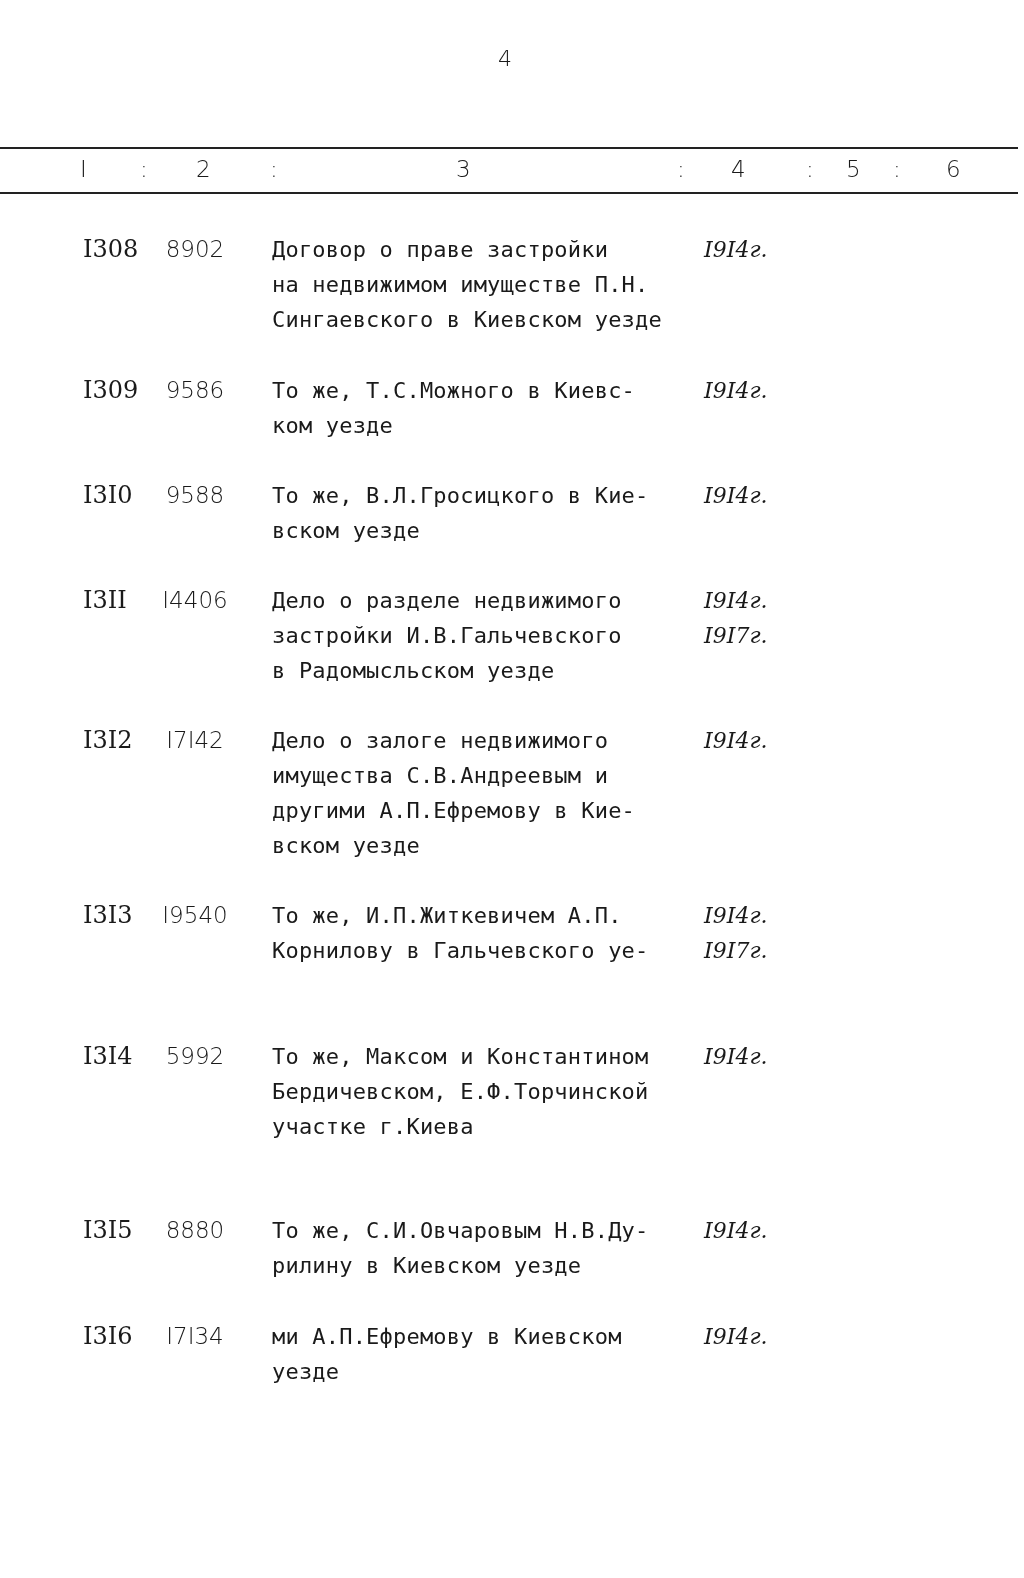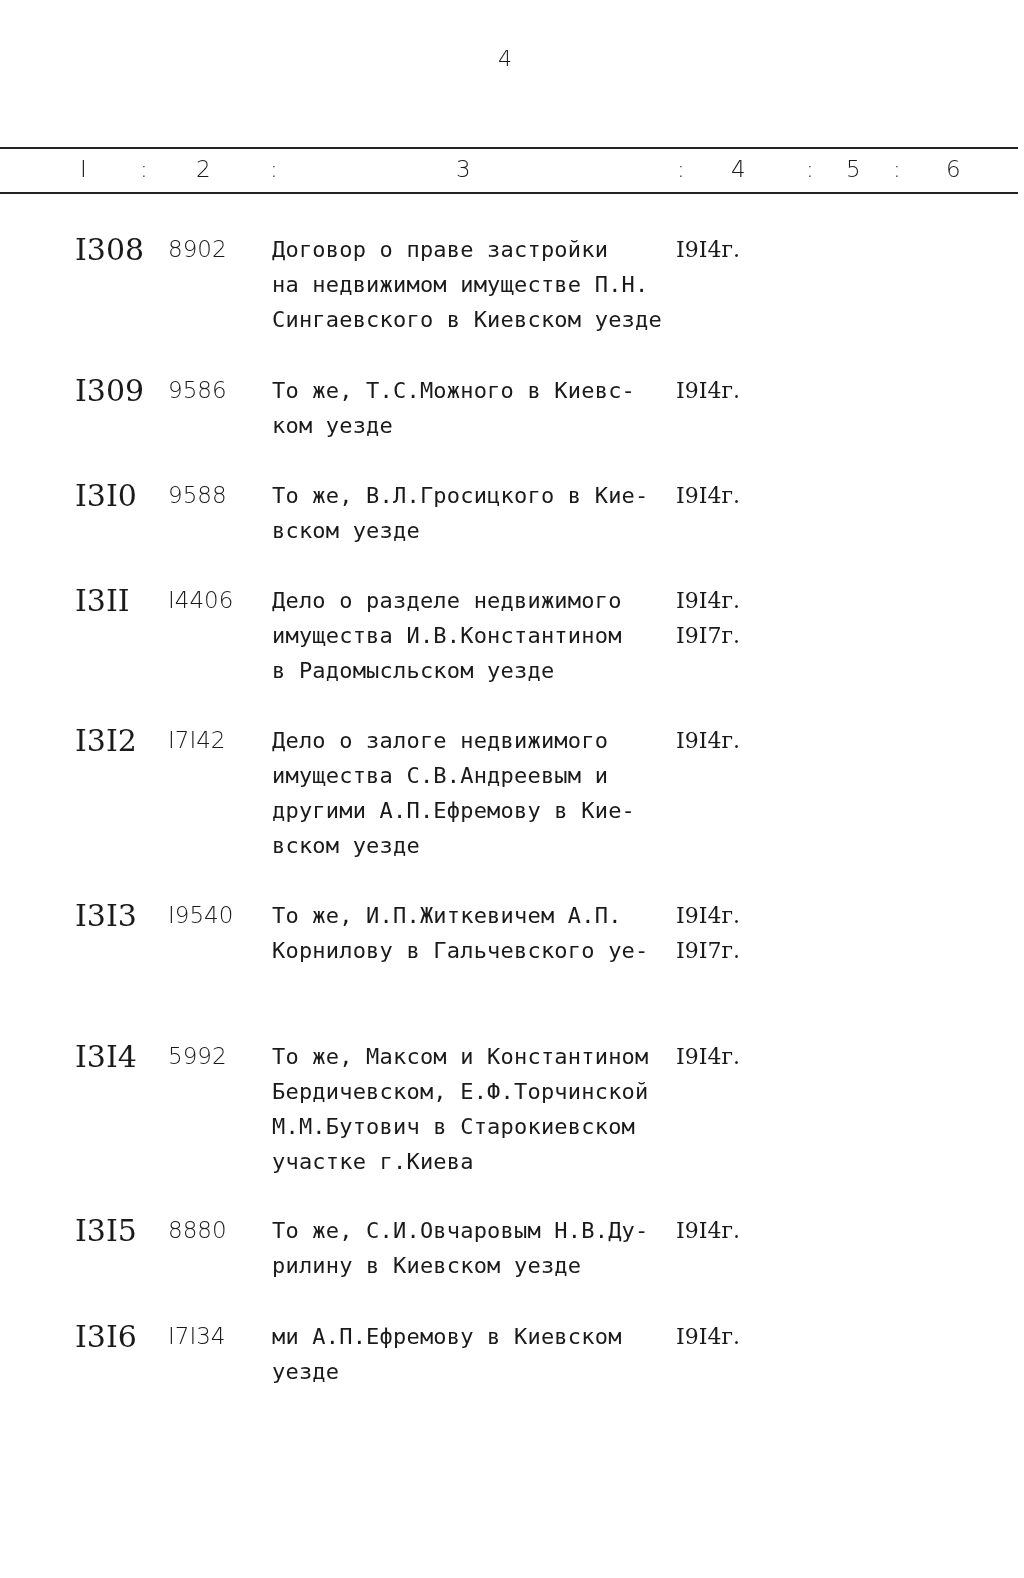--- a/index.html
+++ b/index.html
@@ -48,44 +48,45 @@
     }
     .row {
       position: absolute;
       left: 0;
       width: 1024px;
       font-size: 22px;
       line-height: 35px;
     }
     .row .c1 {
       position: absolute;
-      left: 75px;
+      left: 83px;
       font-family: "DejaVu Serif", "Liberation Serif", serif;
-      font-size: 30px;
+      font-size: 24px;
     }
     .row .c2 {
       position: absolute;
-      left: 168px;
+      left: 150px;
       width: 90px;
-      text-align: left;
+      text-align: center;
       font-family: "DejaVu Sans", sans-serif;
       font-weight: 300;
       font-size: 23px;
     }
     .row .c3 {
       position: absolute;
       left: 272px;
       width: 430px;
       letter-spacing: 0.2px;
     }
     .row .c3 div { white-space: pre; }
     .row .c4 {
       position: absolute;
-      left: 676px;
+      left: 704px;
       font-family: "DejaVu Serif", "Liberation Serif", serif;
+      font-style: italic;
     }
     .row .c4 div { white-space: pre; }
   </style>
 </head>
 <body>
 
 <div class="page-number">4</div>
 
 <div class="rule top"></div>
 <div class="header-row">
@@ -138,21 +139,21 @@
   <div class="c4">
     <div>I9I4г.</div>
   </div>
 </div>
 
 <div class="row" style="top:583px">
   <span class="c1">I3II</span>
   <span class="c2">I4406</span>
   <div class="c3">
     <div>Дело о разделе недвижимого</div>
-    <div>имущества И.В.Константином</div>
+    <div>застройки И.В.Гальчевского</div>
     <div>в Радомысльском уезде</div>
   </div>
   <div class="c4">
     <div>I9I4г.</div>
     <div>I9I7г.</div>
   </div>
 </div>
 
 <div class="row" style="top:723px">
   <span class="c1">I3I2</span>
@@ -180,21 +181,20 @@
     <div>I9I7г.</div>
   </div>
 </div>
 
 <div class="row" style="top:1039px">
   <span class="c1">I3I4</span>
   <span class="c2">5992</span>
   <div class="c3">
     <div>То же, Максом и Константином</div>
     <div>Бердичевском, Е.Ф.Торчинской</div>
-    <div>М.М.Бутович в Старокиевском</div>
     <div>участке г.Киева</div>
   </div>
   <div class="c4">
     <div>I9I4г.</div>
   </div>
 </div>
 
 <div class="row" style="top:1213px">
   <span class="c1">I3I5</span>
   <span class="c2">8880</span>

